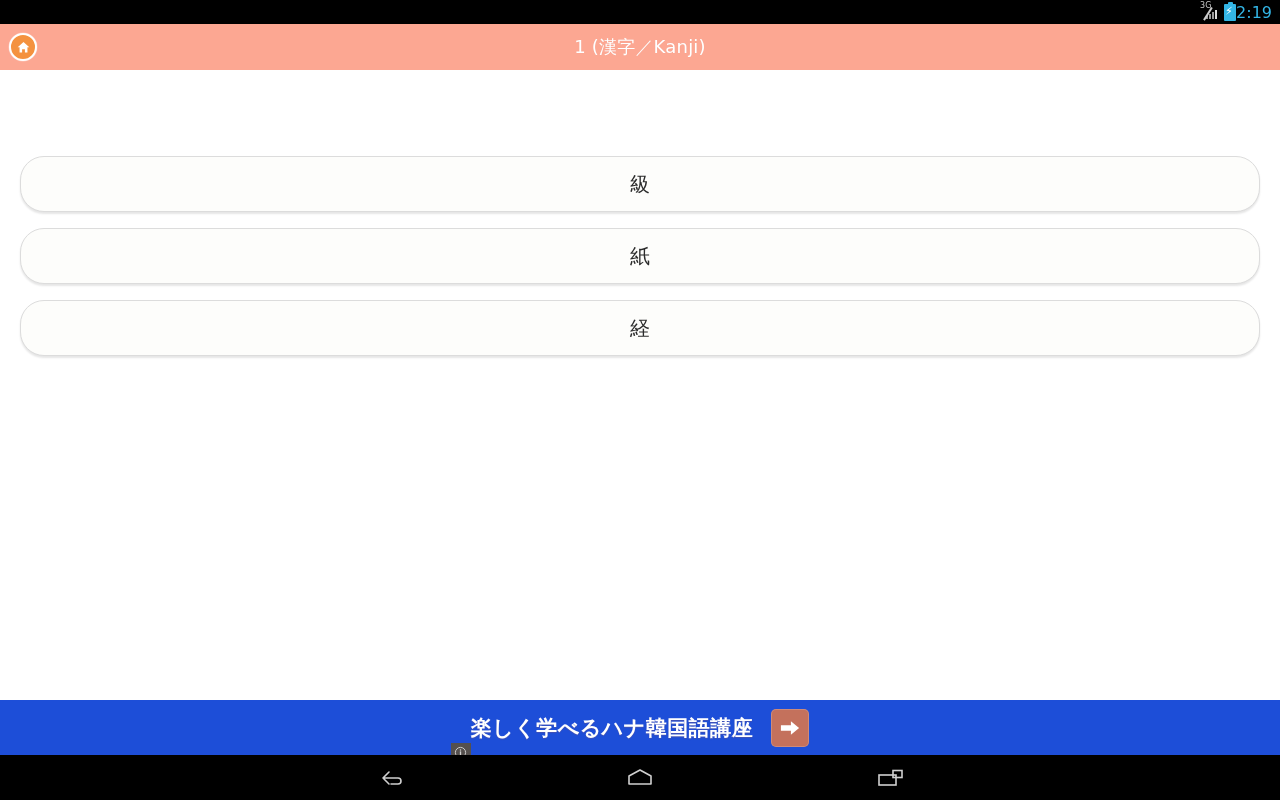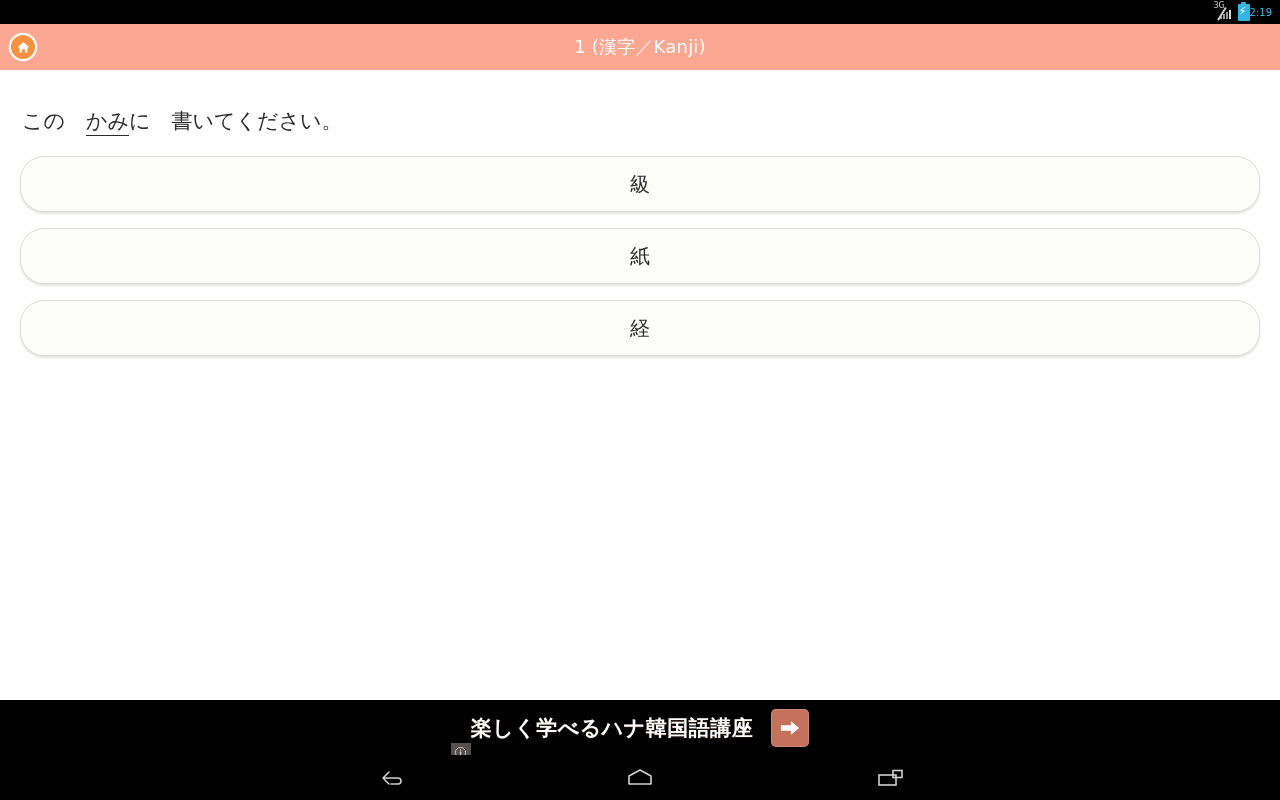--- a/index.html
+++ b/index.html
@@ -54,21 +54,21 @@
     width:5px; height:2px; background:#33b5e5; border-radius:1px 1px 0 0;
   }
   .battery .bolt {
     width:0; height:0; position:relative;
   }
   .battery .bolt:before {
     content:"\26A1"; position:absolute; left:-5px; top:-7px;
     font-size:11px; color:#ffffff; line-height:13px;
   }
   .clock {
-    font-size:10px; color:#33b5e5; letter-spacing:0px;
+    font-size:16px; color:#33b5e5; letter-spacing:0px;
     font-family:"DejaVu Sans","Liberation Sans",sans-serif;
   }
 
   
   .actionbar {
     position:absolute; top:24px; left:0;
     width:1280px; height:46px;
     background:#fca792;
     display:flex; align-items:center;
   }
@@ -119,21 +119,21 @@
   }
   .choice-label {
     font-size:20px; color:#2b2b2b;
     font-family:"DejaVu Sans","Liberation Sans",sans-serif;
   }
 
   
   .adbar {
     position:absolute; left:0; top:700px;
     width:1280px; height:55px;
-    background:#000000;
+    background:#1d4ed8;
     display:flex; align-items:center; justify-content:center;
   }
   .ad-inner {
     position:relative;
     display:flex; align-items:center; gap:18px;
   }
   .ad-text {
     font-size:21px; font-weight:bold; color:#ffffff;
     font-family:"DejaVu Sans","Liberation Sans",sans-serif;
     letter-spacing:0.5px;
@@ -196,21 +196,20 @@
 
   <div class="actionbar">
     <div class="home-btn">
       <svg width="15" height="15" viewBox="0 0 16 16" aria-hidden="true">
         <path d="M8 2 L14.2 7.6 L12.2 7.6 L12.2 13.4 L9.5 13.4 L9.5 9.8 L6.5 9.8 L6.5 13.4 L3.8 13.4 L3.8 7.6 L1.8 7.6 Z" fill="#ffffff"></path>
       </svg>
     </div>
     <div class="ab-title">1 (漢字／Kanji)</div>
   </div>
 
-  <div class="question"><span>この　</span><span class="underlined">かみ</span><span>に　書いてください。</span></div>
 
   <div class="choices">
     <div class="choice">
       <span class="choice-label">級</span>
     </div>
     <div class="choice">
       <span class="choice-label">紙</span>
     </div>
     <div class="choice">
       <span class="choice-label">経</span>

